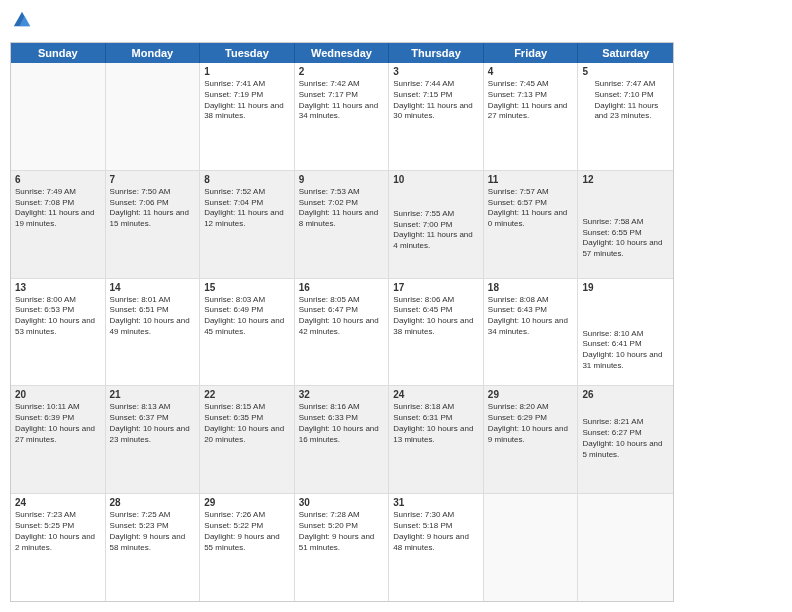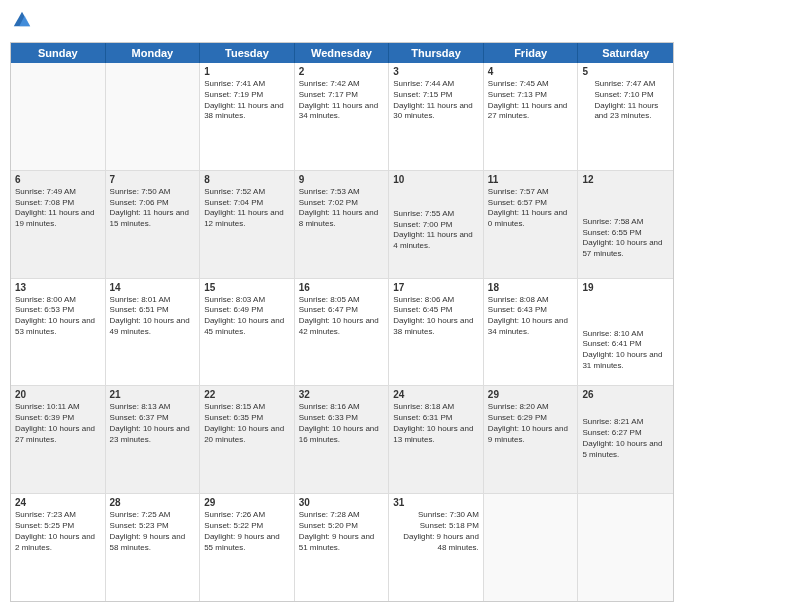--- a/index.html
+++ b/index.html
@@ -328,21 +328,21 @@
 Daylight: 9 hours and 55 minutes.</div>
           </div>
           <div class="cal-cell">
             <span class="day-num">30</span>
             <div class="day-info" style="white-space: pre-line;">Sunrise: 7:28 AM
 Sunset: 5:20 PM
 Daylight: 9 hours and 51 minutes.</div>
           </div>
           <div class="cal-cell">
             <span class="day-num">31</span>
-            <div class="day-info" style="white-space: pre-line; text-align: right;">Sunrise: 7:30 AM
+            <div class="day-info" style="white-space: pre-line;">Sunrise: 7:30 AM
 Sunset: 5:18 PM
 Daylight: 9 hours and 48 minutes.</div>
           </div>
           <div class="cal-cell empty"></div>
           <div class="cal-cell empty"></div>
         </div>
       </div>
   </div>
 </div>
 

